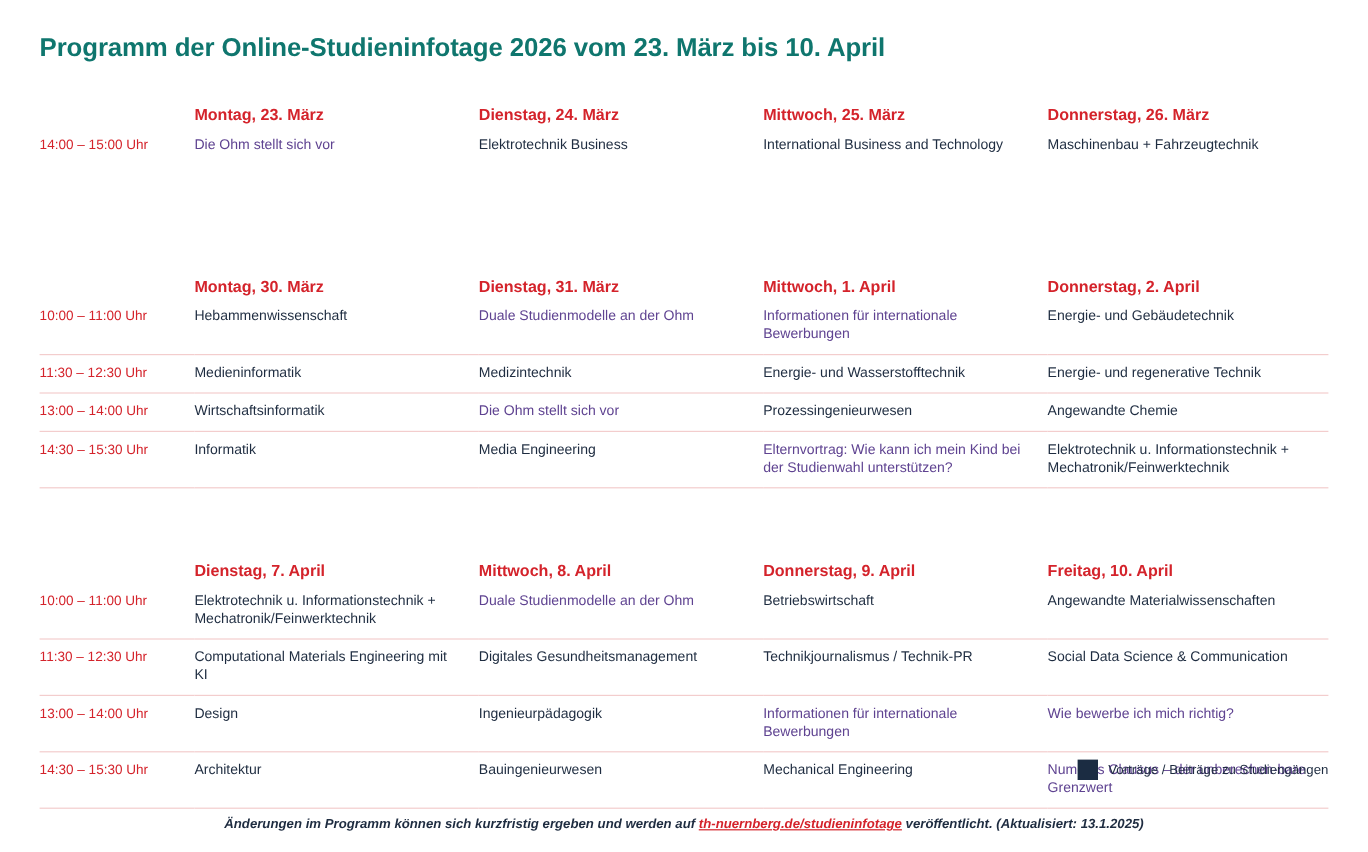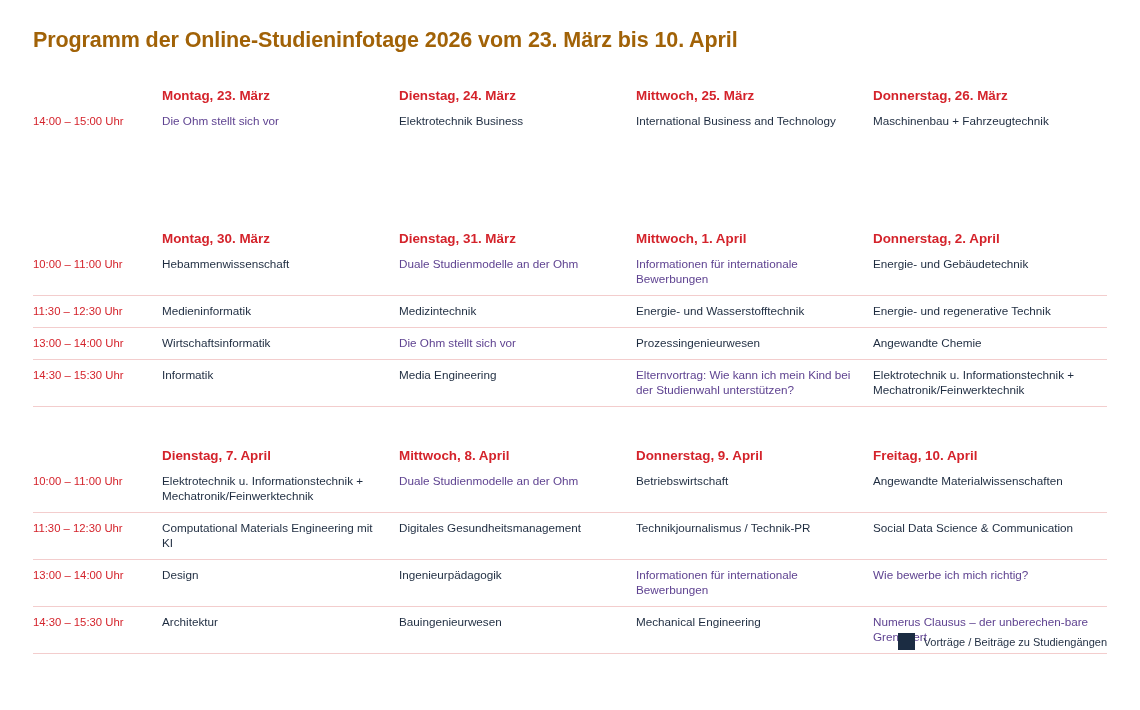--- a/index.html
+++ b/index.html
@@ -22,34 +22,34 @@
     box-sizing: border-box;
   }
 
   
   .page-title {
     position: absolute;
     left: 33px;
     top: 28px;
     font-size: 21.5px;
     font-weight: bold;
-    color: #a16207;
+    color: #0f766e;
     letter-spacing: -0.1px;
     white-space: nowrap;
   }
 
   
   .block {
     position: absolute;
     left: 33px;
     width: 1074px;
   }
   #block-0 { top: 88px; }
   #block-1 { top: 231px; }
-  #block-2 { top: 448px; }
+  #block-2 { top: 468px; }
 
   table.sched {
     border-collapse: collapse;
     width: 1074px;
     table-layout: fixed;
   }
   table.sched col.c-time  { width: 129px; }
   table.sched col.c-day   { width: 237px; }
   table.sched col.c-day-l { width: 234px; }
 
@@ -292,14 +292,17 @@
       </table>
     </div>
 
   <div class="legend" id="legend">
       <div class="legend-item">
         <span class="swatch navy" style="background: rgb(27, 44, 66);"></span>
         <span class="legend-label navy">Vorträge / Beiträge zu Studiengängen</span>
       </div>
     </div>
 
+  <div class="footer">
+    <span>Änderungen im Programm können sich kurzfristig ergeben und werden auf </span><a class="link" href="#">th-nuernberg.de/studieninfotage</a><span> veröffentlicht. (Aktualisiert: 13.1.2025)</span>
+  </div>
 
 </div>
 
 </body></html>

